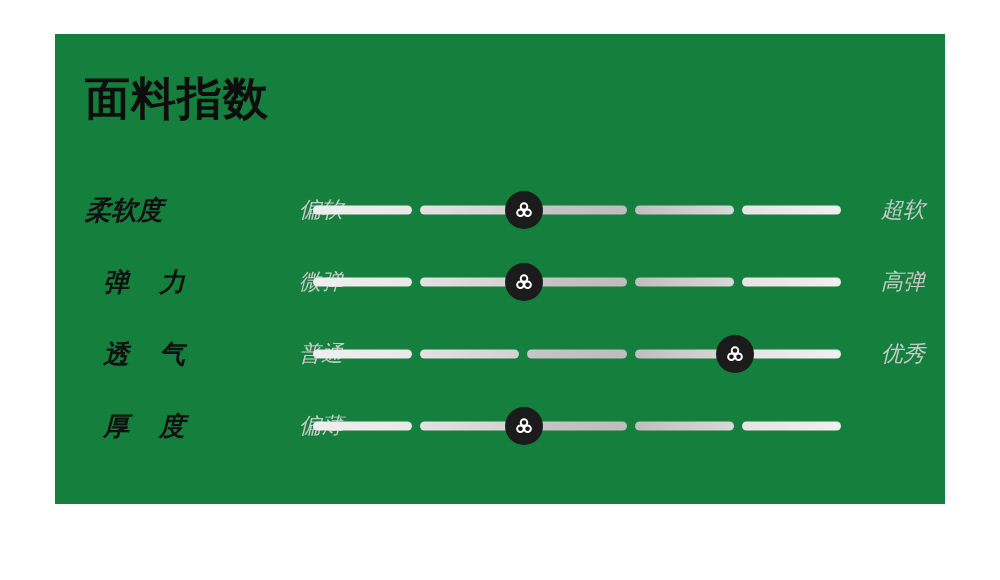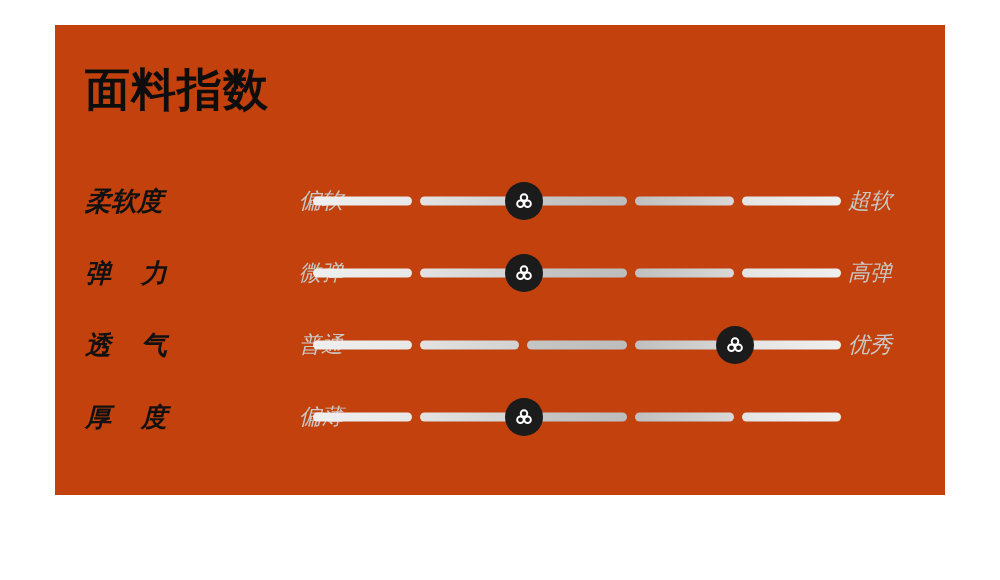--- a/index.html
+++ b/index.html
@@ -17,24 +17,24 @@
   #root {
     position: relative;
     width: 1000px;
     height: 580px;
   }
 
   
   .card {
     position: absolute;
     left: 55px;
-    top: 25px;
+    top: 34px;
     width: 890px;
     height: 470px;
-    background: #c2410c;
+    background: #15803d;
     box-sizing: border-box;
   }
 
   .card-title {
     position: absolute;
     left: 30px;
     top: 42px;
     font-size: 45px;
     font-weight: bold;
     color: #0d0d0d;
@@ -63,41 +63,42 @@
     top: 50%;
     transform: translateY(-50%);
     font-size: 26px;
     font-weight: bold;
     color: #111111;
     white-space: nowrap;
     width: 130px;
   }
   .row-name.spaced {
     letter-spacing: 30px;
+    text-align: right;
   }
 
   .row-left-label {
     position: absolute;
     left: 178px;
     top: 50%;
     transform: translateY(-50%);
     width: 110px;
     text-align: right;
     font-size: 22px;
     color: #c9c9c9;
     white-space: nowrap;
   }
 
   .row-right-label {
     position: absolute;
     left: 793px;
     top: 50%;
     transform: translateY(-50%);
     width: 110px;
-    text-align: left;
+    text-align: center;
     font-size: 22px;
     color: #c9c9c9;
     white-space: nowrap;
   }
 
   
   .slider {
     position: absolute;
     left: 258px;
     top: 50%;

